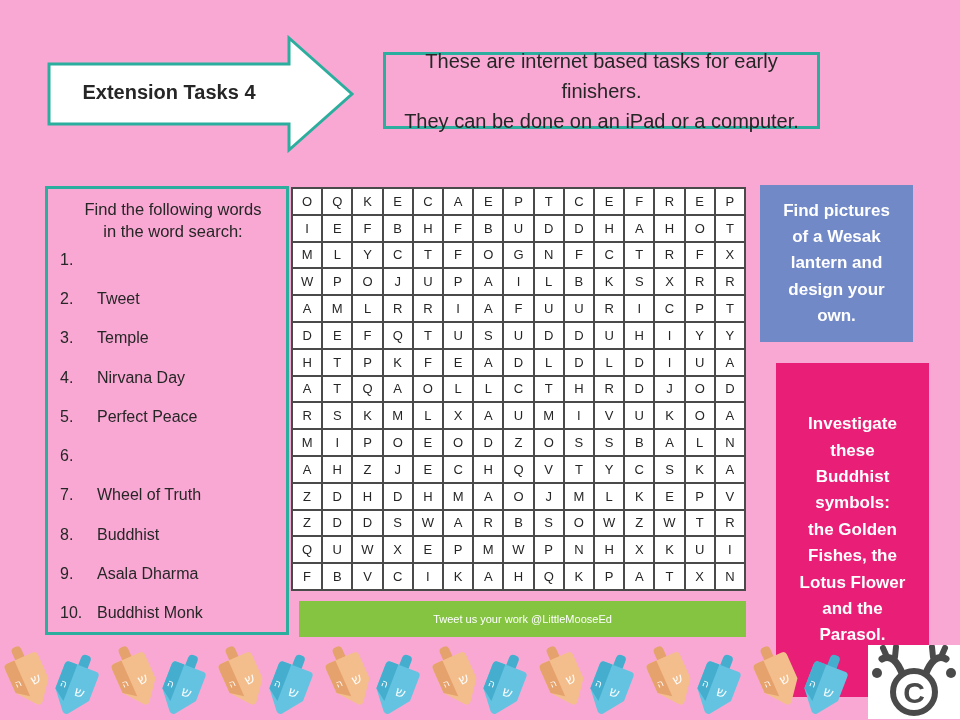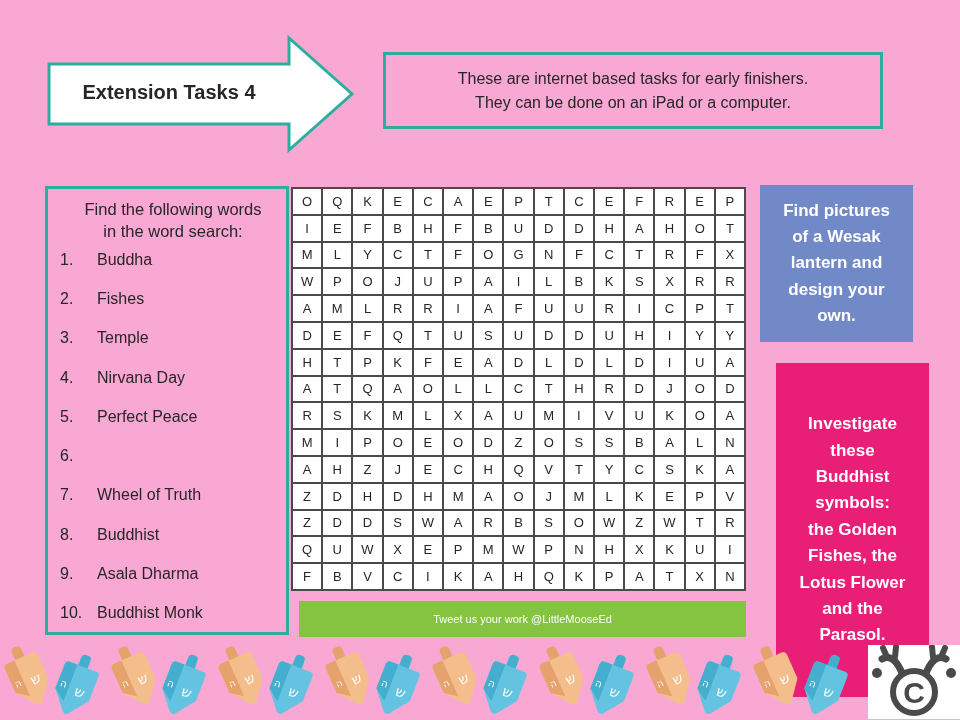--- a/index.html
+++ b/index.html
@@ -8,23 +8,23 @@
   .abs { position:absolute; }
   #slide { position:relative; width:960px; height:720px; background:#f9a8d4; }
 
   
   #arrow-svg { left:46px; top:34px; }
   #arrow-label { left:50px; top:64px; width:238px; height:56px;
     display:flex; align-items:center; justify-content:center;
     font-size:20px; font-weight:bold; }
 
   
-  #intro-box { left:383px; top:52px; width:500px; height:77px;
+  #intro-box { left:383px; top:52px; width:437px; height:77px;
     border:3px solid #2BAE9E; display:flex; align-items:center; justify-content:center;
-    text-align:center; font-size:16px; white-space:pre-line; line-height:1.5; }
+    text-align:center; font-size:20px; white-space:pre-line; line-height:1.5; }
 
   
   #wordlist-box { left:45px; top:186px; width:244px; height:449px;
     border:3px solid #2BAE9E; }
   #wordlist-title { position:absolute; top:9px; left:0; right:0;
     text-align:center; font-size:16.5px; line-height:1.35; white-space:pre-line;padding-left:12px; }
   #word-list { position:absolute; top:62px; left:12px; right:8px; bottom:10px;
     display:flex; flex-direction:column; justify-content:space-between; }
   .word-item { display:flex; font-size:16px; }
   .word-num { width:37px; flex:0 0 37px; }
@@ -66,25 +66,24 @@
 
   <div id="intro-box" class="abs">These are internet based tasks for early finishers.
 They can be done on an iPad or a computer.</div>
 
   <div id="wordlist-box" class="abs">
     <div id="wordlist-title">Find the following words
 in the word search:</div>
     <div id="word-list">
         <div class="word-item">
           <span class="word-num">1.</span>
-          <span class="word-label">Buddha</span>
         </div>
         <div class="word-item">
           <span class="word-num">2.</span>
-          <span class="word-label">Fishes</span>
+          <span class="word-label">Tweet</span>
         </div>
         <div class="word-item">
           <span class="word-num">3.</span>
           <span class="word-label">Temple</span>
         </div>
         <div class="word-item">
           <span class="word-num">4.</span>
           <span class="word-label">Nirvana Day</span>
         </div>
         <div class="word-item">

